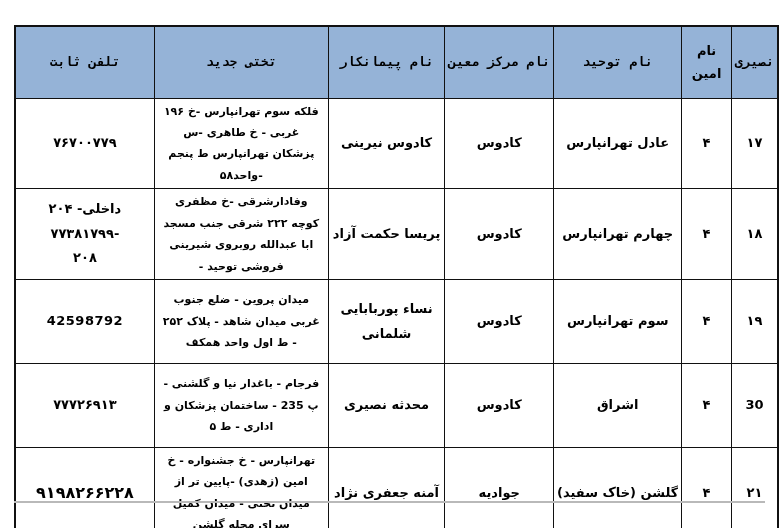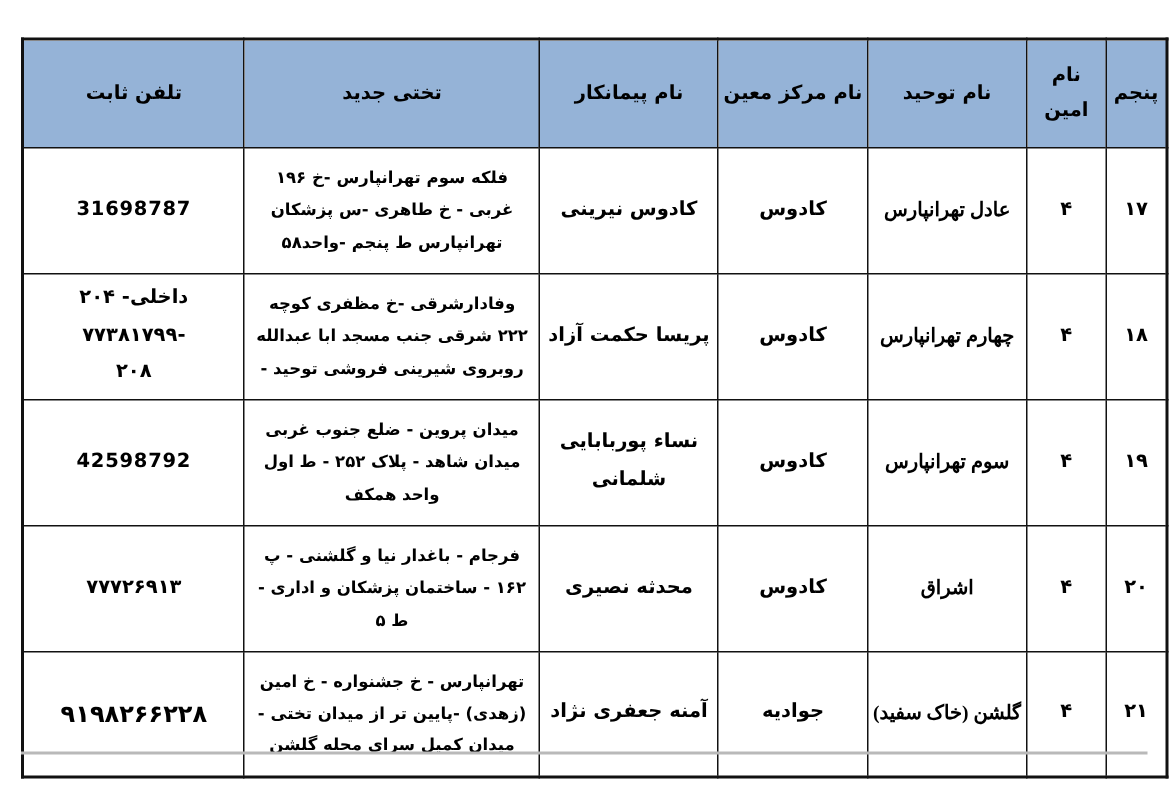--- a/index.html
+++ b/index.html
@@ -28,24 +28,24 @@
     font-size:13px;
     line-height:1.8;
   }
   td{font-size:13px;line-height:1.9;}
   .c-addr{font-size:11px;line-height:1.95;padding:2px 6px;margin-top:36px;}
   .c-phone{white-space:pre-line;letter-spacing:0.5px;}
   .c-phone.big{font-size:16px;letter-spacing:1px;}
   
   .clip{
     display:flex;justify-content:center;align-items:center;
-    width:100%;overflow:hidden;font-family:Liberation Serif, serif;
+    width:100%;overflow:hidden;
   }
   .clip span{white-space:nowrap;}
-  .nowrap{white-space:nowrap;}
+  .nowrap{white-space:nowrap;font-family:Liberation Mono, monospace;}
   
   .shadow-line{
     position:absolute;left:14px;top:501px;width:751px;height:2px;
     background:#b9b9b9;
   }
 </style>
 </head>
 <body>
 
 <div class="page">
@@ -54,42 +54,42 @@
       <col style="width:41px">
         <col style="width:54px">
         <col style="width:90px">
       <col style="width:88px">
         <col style="width:122px">
         <col style="width:205px">
       <col style="width:151px">
     </colgroup>
     <thead>
       <tr>
-        <th class="nowrap">پنجم</th>
+        <th class="nowrap">نصیری</th>
         <th>نام امین</th>
         <th class="nowrap">نام توحید</th>
         <th class="nowrap">نام مرکز معین</th>
         <th class="nowrap">نام پیمانکار</th>
         <th class="nowrap">تختی جدید</th>
         <th class="nowrap">تلفن ثابت</th>
       </tr>
     </thead>
     <tbody>
       <tr>
         <td class="c-radif">۱۷</td>
         <td class="c-mant">۴</td>
         <td class="c-pay">
             <div class="clip">
               <span>عادل تهرانپارس</span>
             </div>
           </td>
         <td class="c-markaz">کادوس</td>
         <td class="c-peyman">کادوس نیرینی</td>
         <td class="c-addr">فلکه سوم تهرانپارس -خ ۱۹۶ غربی - خ طاهری -س پزشکان تهرانپارس ط پنجم -واحد۵۸</td>
-        <td class="c-phone">31698787</td>
+        <td class="c-phone">۷۶۷۰۰۷۷۹</td>
       </tr>
       <tr>
         <td class="c-radif">۱۸</td>
         <td class="c-mant">۴</td>
         <td class="c-pay">
             <div class="clip">
               <span>چهارم تهرانپارس</span>
             </div>
           </td>
         <td class="c-markaz">کادوس</td>
@@ -105,30 +105,30 @@
             <div class="clip">
               <span>سوم تهرانپارس</span>
             </div>
           </td>
         <td class="c-markaz">کادوس</td>
         <td class="c-peyman">نساء پوربابایی شلمانی</td>
         <td class="c-addr">میدان پروین - ضلع جنوب غربی میدان شاهد - پلاک ۲۵۲ - ط اول واحد همکف</td>
         <td class="c-phone">42598792</td>
       </tr>
       <tr>
-        <td class="c-radif">۲۰</td>
+        <td class="c-radif">30</td>
         <td class="c-mant">۴</td>
         <td class="c-pay">
             <div class="clip">
               <span>اشراق</span>
             </div>
           </td>
         <td class="c-markaz">کادوس</td>
         <td class="c-peyman">محدثه نصیری</td>
-        <td class="c-addr">فرجام - باغدار نیا و گلشنی - پ ۱۶۲ - ساختمان پزشکان و اداری - ط ۵</td>
+        <td class="c-addr">فرجام - باغدار نیا و گلشنی - پ 235 - ساختمان پزشکان و اداری - ط ۵</td>
         <td class="c-phone">۷۷۷۲۶۹۱۳</td>
       </tr>
       <tr>
         <td class="c-radif">۲۱</td>
         <td class="c-mant">۴</td>
         <td class="c-pay">
             <div class="clip">
               <span>گلشن (خاک سفید)</span>
             </div>
           </td>

